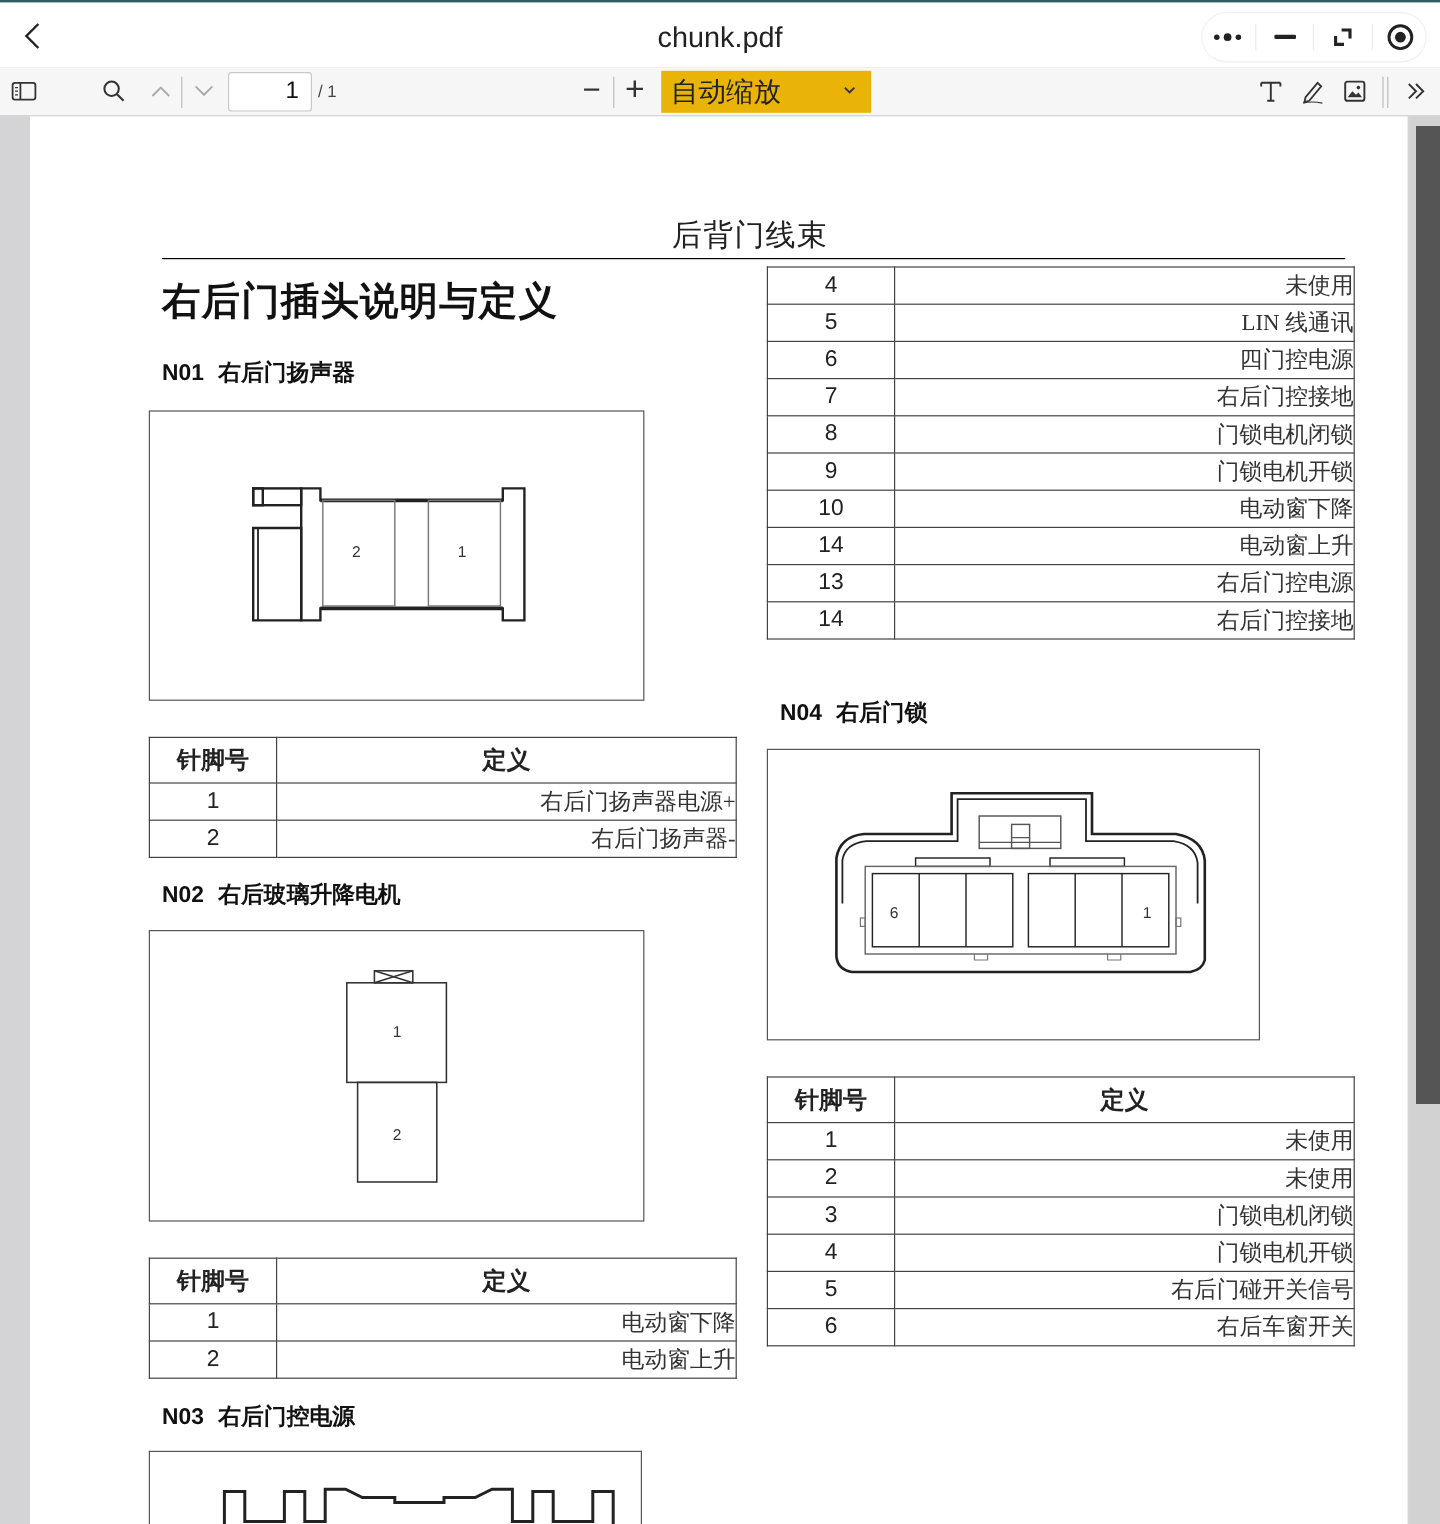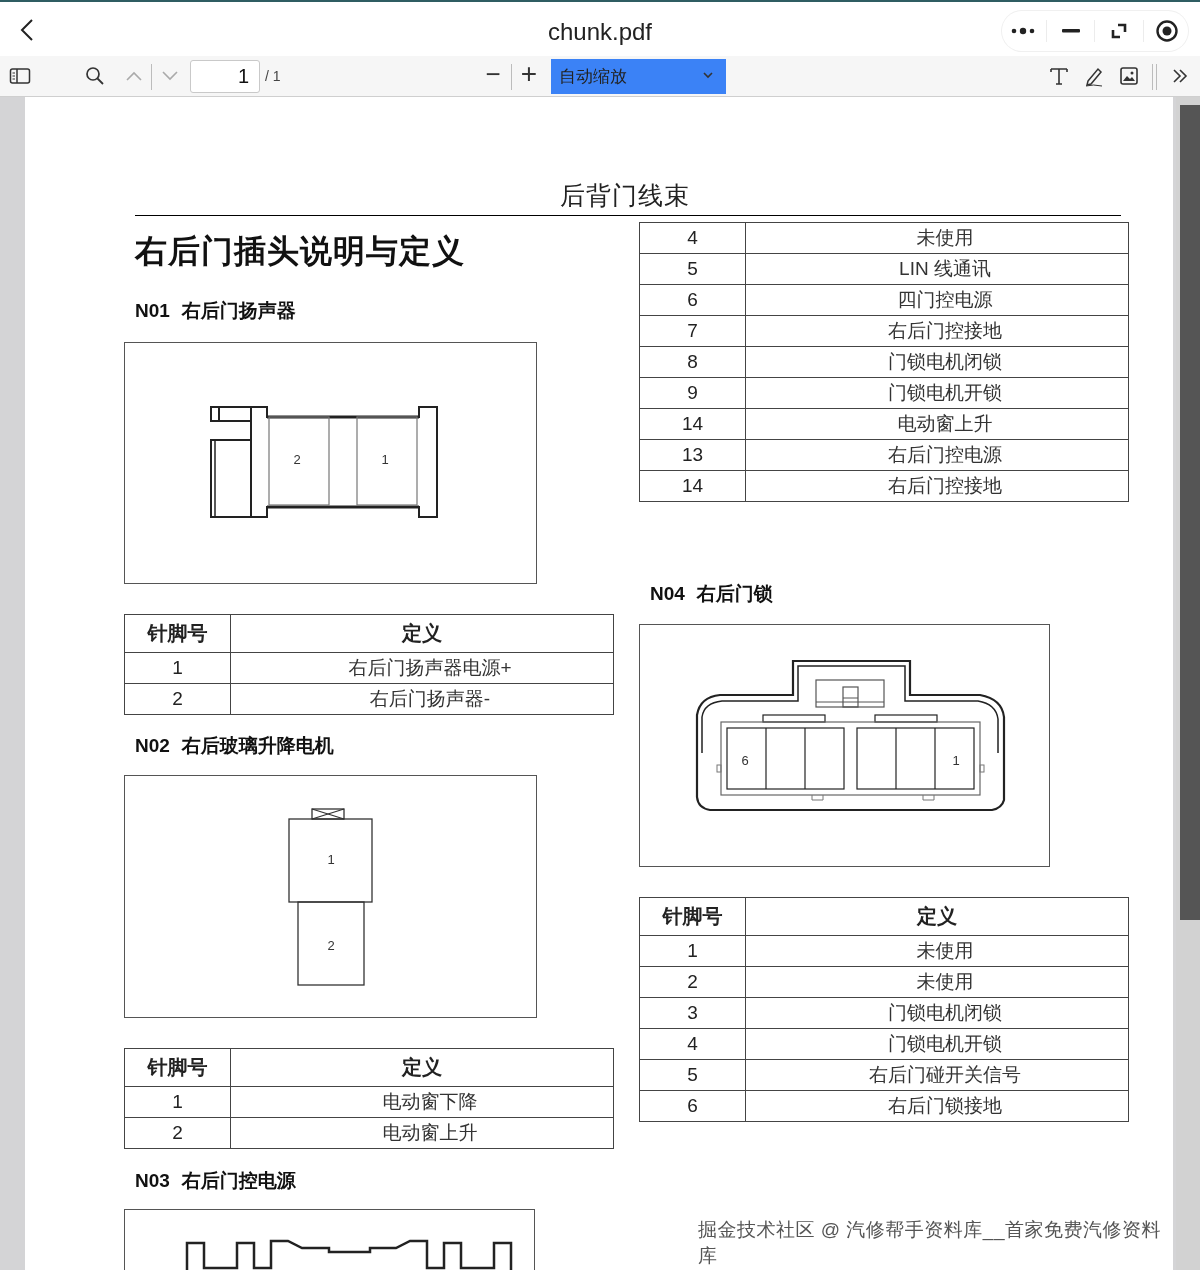--- a/index.html
+++ b/index.html
@@ -9,21 +9,21 @@
   .title { position: absolute; left: 0; right: 0; top: 16px; text-align: center; font-size: 24px; color: #222; }
   .win-ctrls { position: absolute; right: 12px; top: 9px; height: 40px; width: 186px; border-radius: 20px; background: #fff; box-shadow: 0 0 0 1px #f0f0f0; display: flex; align-items: center; justify-content: space-around; }
   .win-btn { width: 36px; height: 30px; display: flex; align-items: center; justify-content: center; cursor: pointer; }
   .win-sep { width: 1px; height: 22px; background: #ececec; }
 
   .toolbar { position: absolute; left: 0; top: 56px; width: 1200px; height: 41px; background: #f6f6f6; border-bottom: 1px solid #cfcfcf; }
   .tb-icon { position: absolute; top: 6px; width: 28px; height: 28px; display: flex; align-items: center; justify-content: center; cursor: pointer; color: #333; }
   .tb-sep { position: absolute; top: 8px; width: 1px; height: 26px; background: #bcbcbc; }
   .page-input { position: absolute; left: 190px; top: 4px; width: 70px; height: 33px; border: 1px solid #c9c9c9; border-radius: 3px; background: #fff; font-size: 20px; text-align: right; padding-right: 10px; color: #111; font-family: "Liberation Sans", sans-serif; }
   .page-total { position: absolute; left: 265px; top: 12px; font-size: 14px; color: #444; }
-  .zoom-select { position: absolute; left: 551px; top: 3px; width: 175px; height: 35px; background: #3b82f6; display: flex; align-items: center; padding-left: 8px; font-size: 17px; color: #222; cursor: pointer; }
+  .zoom-select { position: absolute; left: 551px; top: 3px; width: 175px; height: 35px; background: #eab308; display: flex; align-items: center; padding-left: 8px; font-size: 23px; color: #222; cursor: pointer; }
   .zoom-select .chev { position: absolute; right: 12px; top: 10px; }
 
   .viewer { position: absolute; left: 0; top: 97px; width: 1200px; height: 1173px; background: #d4d4d6; }
   .page { position: absolute; left: 25px; top: 0; width: 1148px; height: 1173px; background: #ffffff; }
   .scrollbar-track { position: absolute; left: 1176px; top: 0; width: 24px; height: 1173px; background: #d2d2d2; }
   .scrollbar-thumb { position: absolute; left: 1180px; top: 8px; width: 20px; height: 815px; background: #555555; cursor: pointer; }
 
   .running-head { position: absolute; left: 535px; top: 82px; font-family: "DejaVu Serif", serif; font-size: 25px; color: #222; letter-spacing: 1px; }
   .head-rule { position: absolute; left: 110px; top: 118px; width: 986px; height: 1px; background: #000; }
   .main-title { position: absolute; left: 110px; top: 133px; font-size: 32px; font-weight: bold; color: #111; letter-spacing: 1px; }
@@ -31,21 +31,21 @@
   .sec-title .code { margin-right: 12px; }
 
   .figure { position: absolute; border: 1px solid #555; background: #fff; }
   .figure svg { position: absolute; left: 0; top: 0; }
 
   table.pins { position: absolute; border-collapse: collapse; font-size: 19px; color: #222; background: #fff; }
   table.pins td, table.pins th { border: 1.5px solid #444; height: 31px; padding: 0; }
   table.pins th { font-weight: bold; font-size: 20px; height: 38px; margin-top: 38px; }
   table.pins td.num { text-align: center; width: 106px; }
   table.pins th.num { width: 106px; }
-  table.pins td.def { text-align: center; padding-left: 16px; color: #333; }
+  table.pins td.def { text-align: right; padding-left: 16px; color: #333; font-family: Liberation Serif, serif; }
 
   .watermark { position: absolute; left: 673px; top: 1120px; font-size: 19px; color: #555; letter-spacing: 0.5px; text-shadow: 0 0 1px #fff; }
 </style>
 </head>
 <body>
 
 <div class="titlebar">
   <div class="back-btn">
     <svg width="28" height="28" viewBox="0 0 28 28">
         <path d="M18 4 L8 14 L18 24" fill="none" stroke="#222" stroke-width="2"></path>
@@ -254,20 +254,24 @@
             <td class="num">7</td>
             <td class="def">右后门控接地</td>
           </tr>
       <tr>
             <td class="num">8</td>
             <td class="def">门锁电机闭锁</td>
           </tr>
       <tr>
             <td class="num">9</td>
             <td class="def">门锁电机开锁</td>
+          </tr>
+      <tr>
+            <td class="num">10</td>
+            <td class="def">电动窗下降</td>
           </tr>
       <tr>
             <td class="num">14</td>
             <td class="def">电动窗上升</td>
           </tr>
       <tr>
             <td class="num">13</td>
             <td class="def">右后门控电源</td>
           </tr>
       <tr>
@@ -328,22 +332,21 @@
       <tr>
             <td class="num">4</td>
             <td class="def">门锁电机开锁</td>
           </tr>
       <tr>
             <td class="num">5</td>
             <td class="def">右后门碰开关信号</td>
           </tr>
       <tr>
             <td class="num">6</td>
-            <td class="def">右后门锁接地</td>
+            <td class="def">右后车窗开关</td>
           </tr>
     </tbody>
       </table>
 
-    <div class="watermark">掘金技术社区 @ 汽修帮手资料库__首家免费汽修资料库</div>
   </div>
   <div class="scrollbar-track"></div>
   <div class="scrollbar-thumb"></div>
 </div>
 
 </body></html>

